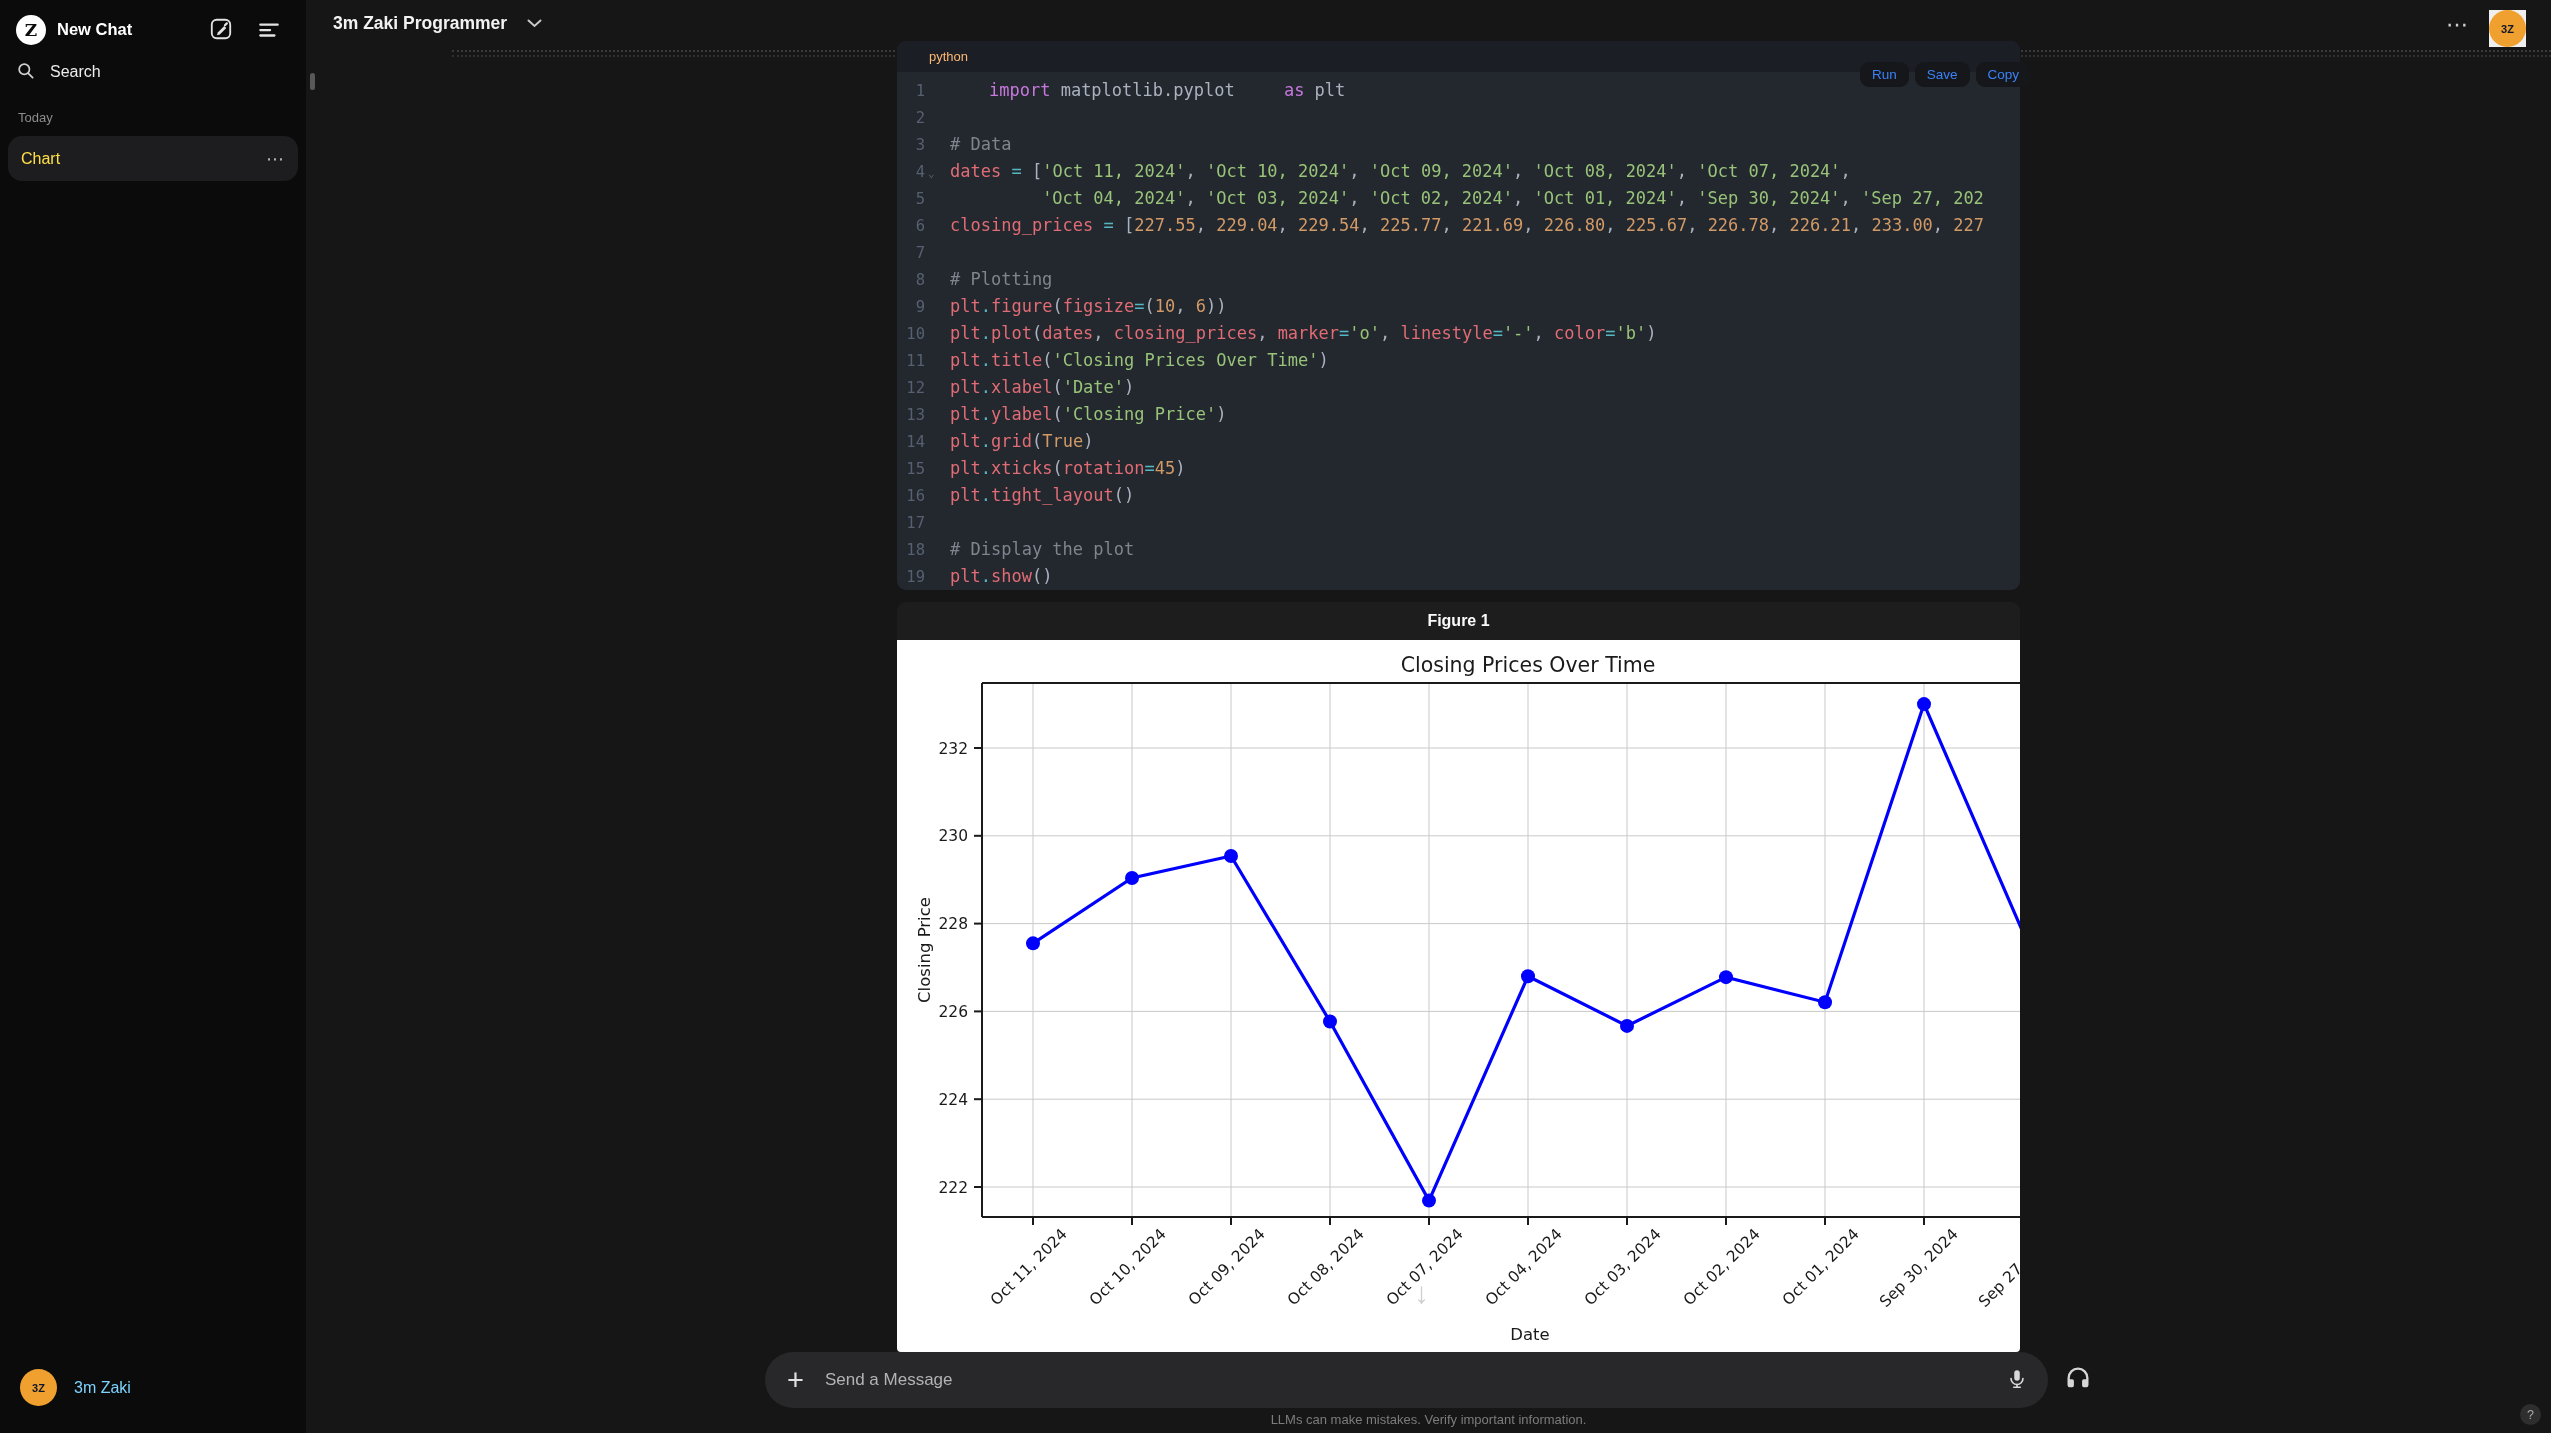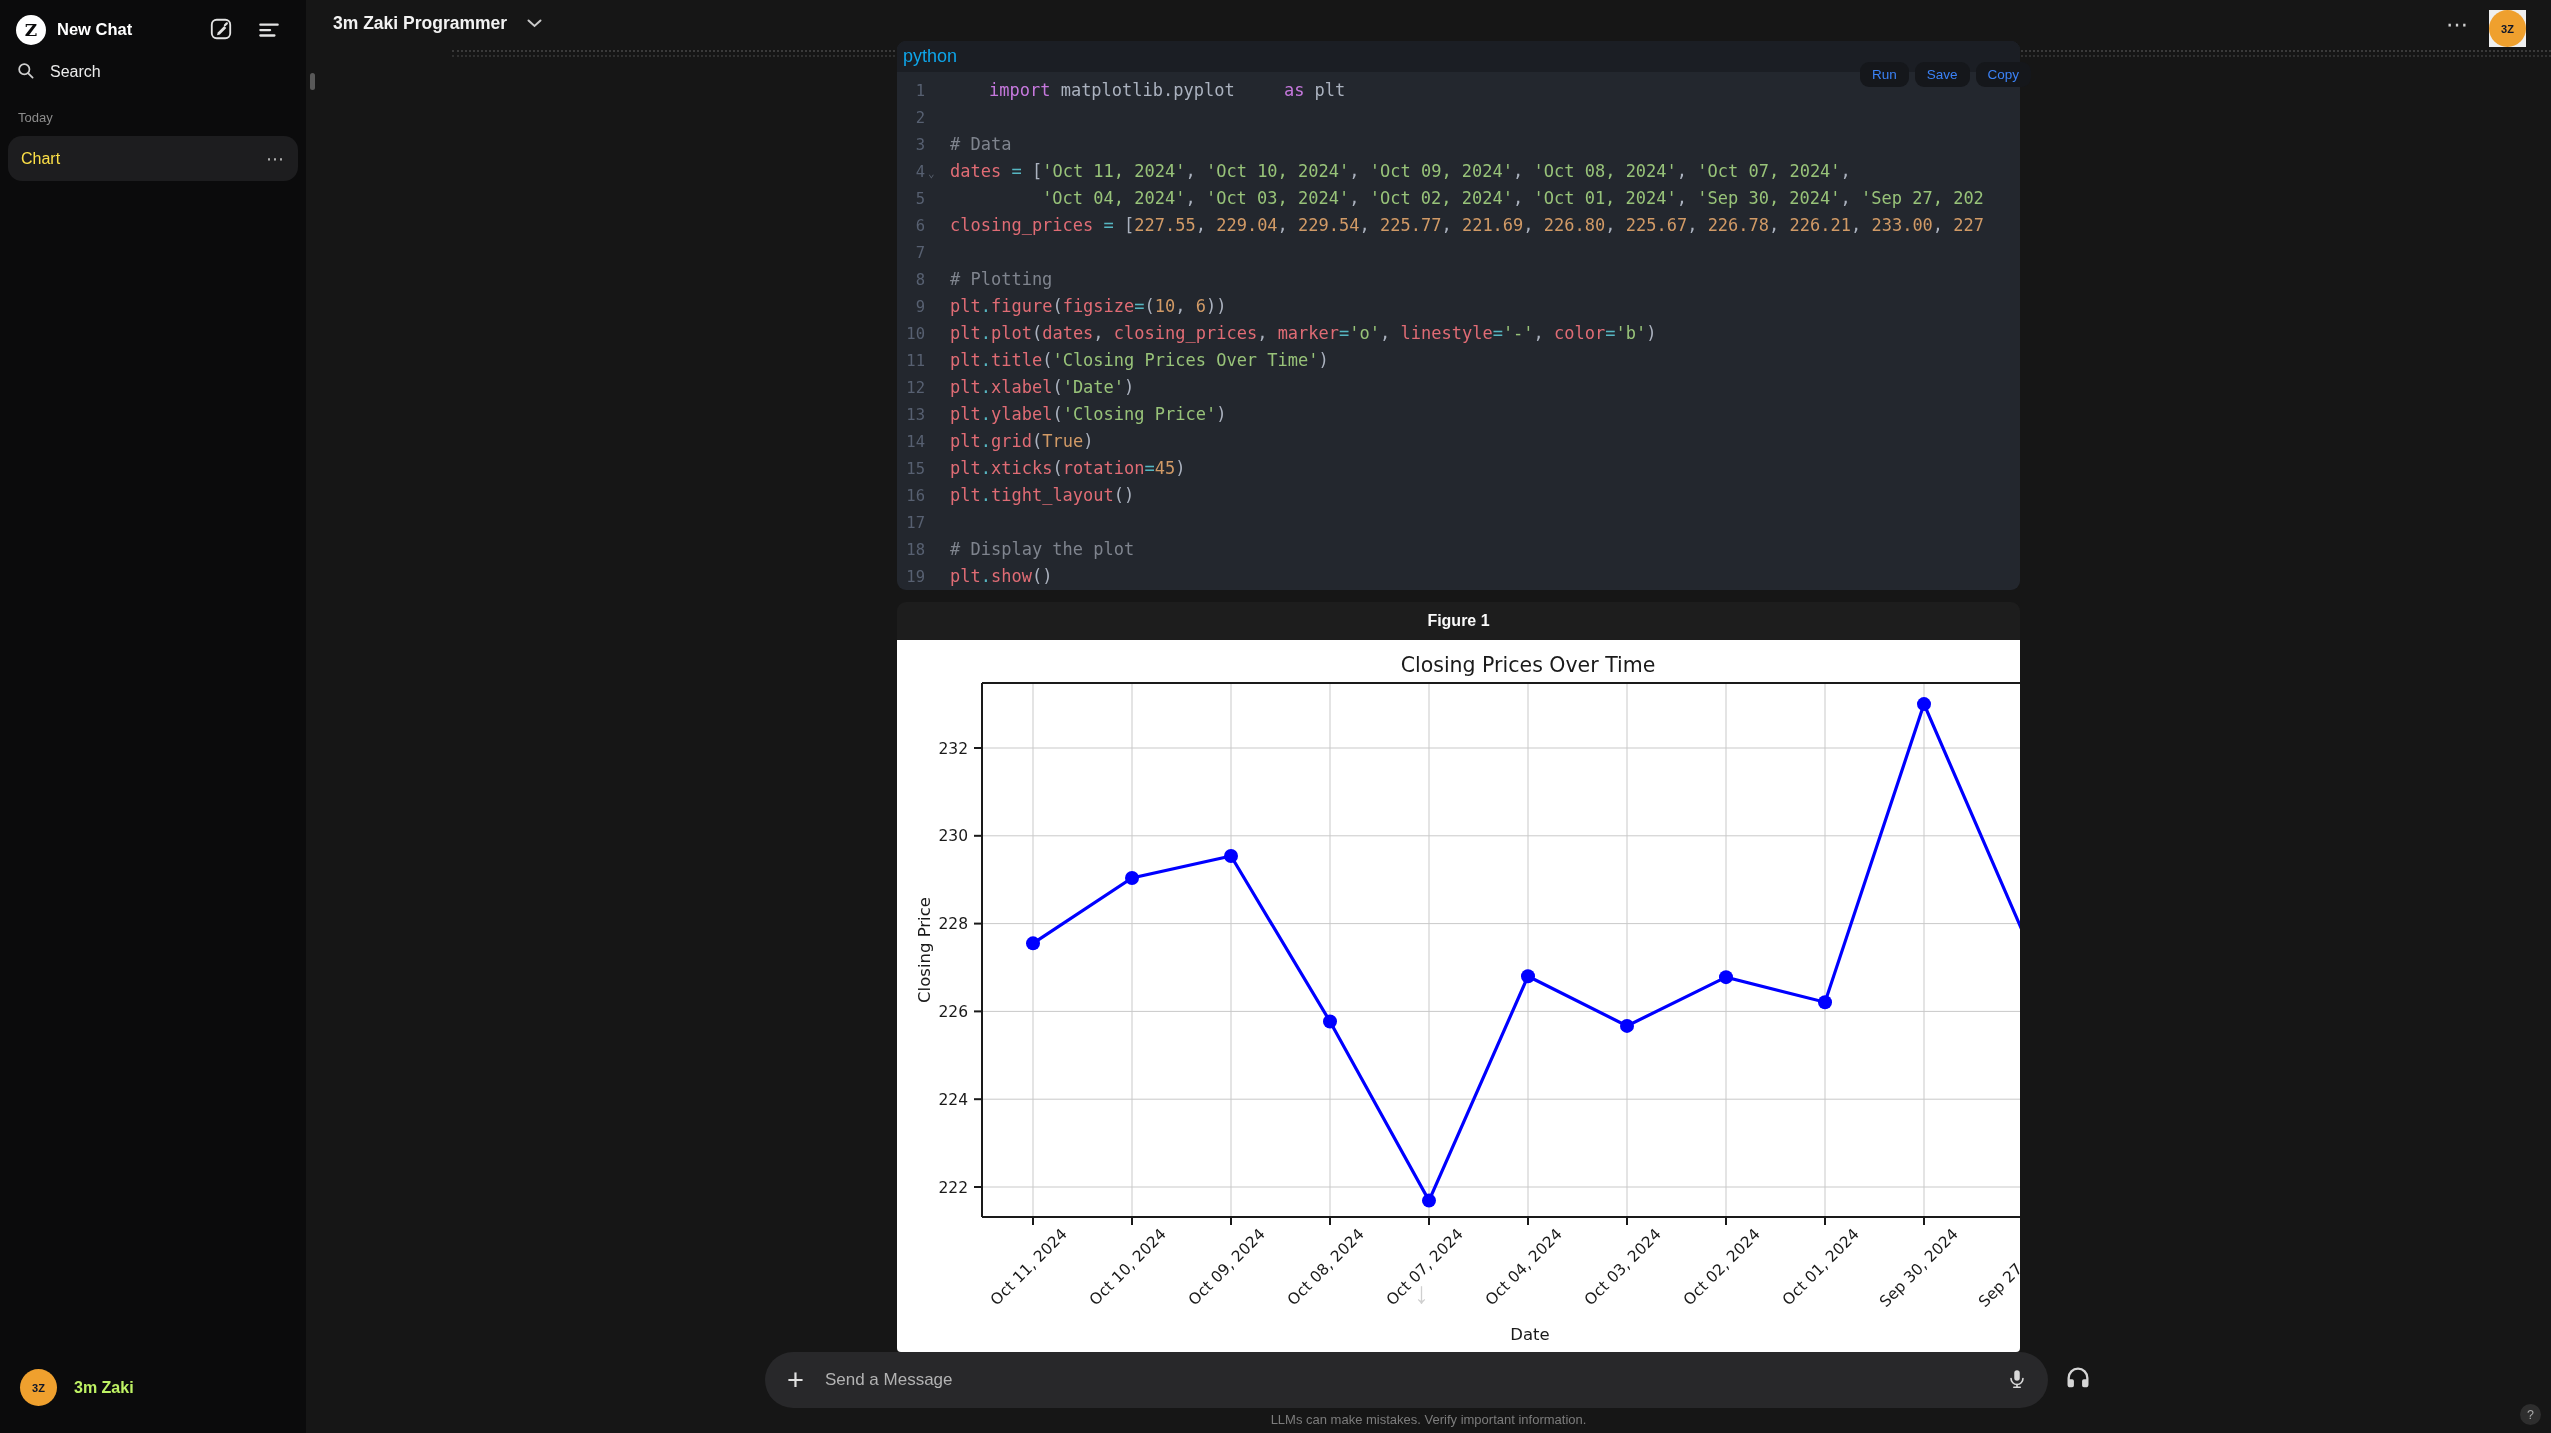--- a/index.html
+++ b/index.html
@@ -15,35 +15,35 @@
   .new-chat-btn { position:absolute; left:206px; top:15px; width:30px; height:30px; }
   .toggle-btn { position:absolute; left:254px; top:15px; width:30px; height:30px; }
   .search-row { position:absolute; left:16px; top:56px; display:flex; align-items:center; gap:15px; color:#ececec; width:270px; height:32px; background:none; border:none; cursor:pointer;text-align:right; }
   .search-row span { font-size:16px; }
   .section-label { position:absolute; left:18px; top:110px; font-size:13px; color:#8c8c8c; }
   .chat-item { position:absolute; left:8px; top:136px; width:290px; height:45px; background:#1d1d1f; border-radius:14px; display:flex; align-items:center; cursor:pointer; }
   .chat-item-label { margin-left:13px; font-size:16px; color:#fde047; flex:1; }
   .chat-item-menu { margin-right:13px; color:#b5b5b5; font-size:18px; letter-spacing:1px; background:none; border:none; cursor:pointer; }
   .profile { position:absolute; left:20px; top:1369px; display:flex; align-items:center; gap:17px; cursor:pointer; }
   .avatar { width:37px; height:37px; border-radius:50%; background:var(--accent-orange); color:#0f172a; display:flex; align-items:center; justify-content:center; font-size:11px; font-weight:700; }
-  .profile-name { font-size:16px; font-weight:700; color:#bef264; }
+  .profile-name { font-size:16px; font-weight:400; color:#7dd3fc; }
 
   
   .title-btn { position:absolute; left:333px; top:13px; display:flex; align-items:center; gap:20px; background:none; border:none; cursor:pointer; z-index:5; }
   .page-title { font-size:17.5px; font-weight:700; color:#f2f2f2; }
   .top-ellipsis { position:absolute; left:2446px; top:12px; font-size:22px; color:#d0d0d0; background:none; border:none; cursor:pointer; z-index:5; letter-spacing:1px; }
   .top-avatar { position:absolute; left:2489px; top:10px; z-index:5; cursor:pointer; border:none; padding:0; }
 
   .dotted-divider { position:absolute; left:452px; top:50px; width:2099px; height:7px; border-top:2px dotted #3e3e3e; border-bottom:2px dotted #333333; opacity:.9; z-index:0; }
   .scroll-nub { position:absolute; left:310px; top:73px; width:5px; height:17px; border-radius:3px; background:#8f8f8f; opacity:.55; z-index:4; }
 
   
   .code-block { position:absolute; left:897px; top:41px; width:1123px; height:549px; border-radius:9px; background:#23272e; z-index:2; overflow:hidden; }
   .code-header { height:31px; background:#1b1e24; }
-  .code-lang { display:inline-block; margin-left:6px; line-height:31px; font-size:18px; color:#0ea5e9; }
+  .code-lang { display:inline-block; margin-left:32px; line-height:31px; font-size:13px; color:#fdba74; }
   .code-toolbar { position:absolute; top:21px; right:8px; display:flex; gap:6px; z-index:3; }
   .code-btn { background:#15171b; border:none; border-radius:9px; padding:5px 12px; font-size:13.5px; color:#3b82f6; cursor:pointer; font-family:"Liberation Sans",sans-serif; }
   .code-body { padding-top:5px; font-family:"DejaVu Sans Mono",monospace; font-size:17px; line-height:27px; }
   .cl { white-space:pre; position:relative; height:27px; }
   .g { display:inline-block; width:28px; text-align:right; margin-right:25px; color:#576071; font-size:15.5px; }
   .fold { position:absolute; left:31px; top:2px; font-size:11px; color:#5a6270; }
   .tk-keyword{color:var(--code-keyword);margin-left:39px;} .tk-variable{color:var(--code-variable);}
   .tk-string{color:var(--code-string);}  .tk-number{color:var(--code-number);}
   .tk-comment{color:var(--code-comment);} .tk-operator{color:var(--code-operator);}
   .tk-plain{color:var(--code-plain);}

